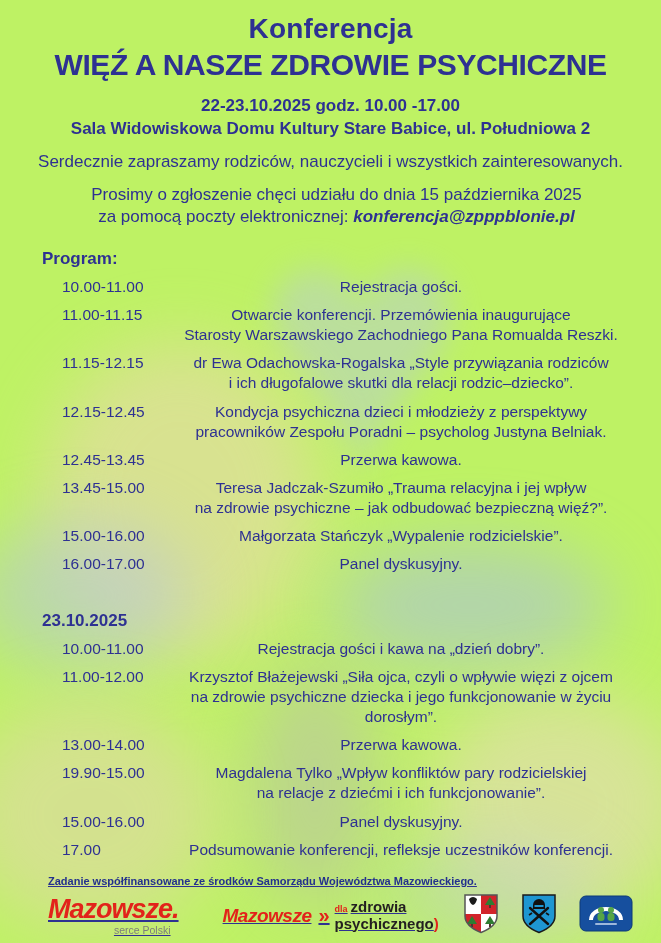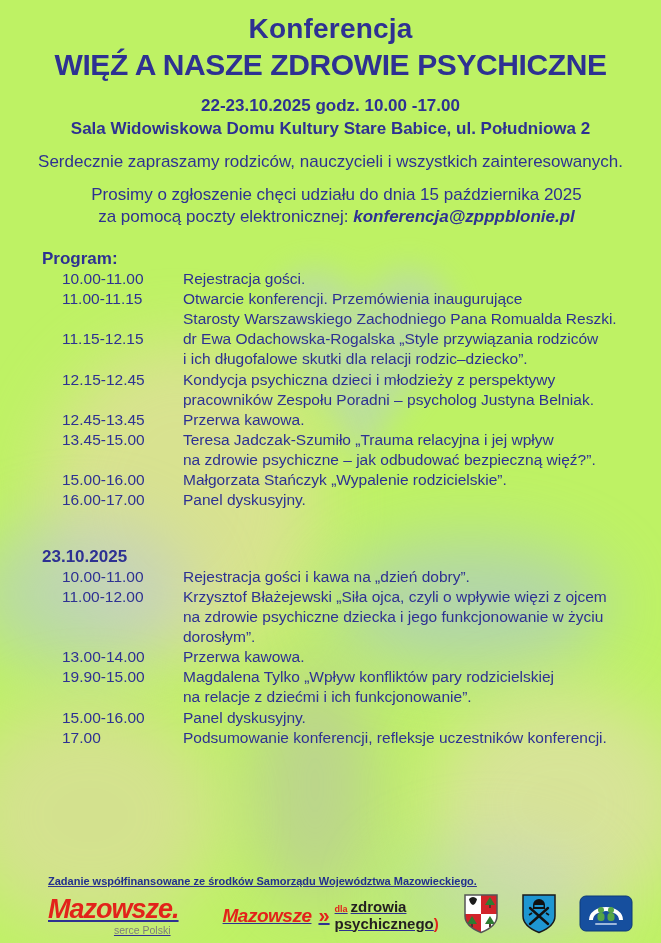--- a/index.html
+++ b/index.html
@@ -30,23 +30,23 @@
   .invitation{margin-top:13px;font-size:17px;}
   .registration{margin-top:12px;font-size:17px;line-height:1.32;padding-left:12px;}
   .email{font-weight:700;font-style:italic;}
 
   
   .program{margin:20px 16px 0 42px;}
   .program-label{font-size:17px;font-weight:700;}
   .day-date{margin:8px 0 0;font-size:17px;font-weight:700;}
   .day.second .day-date{margin-top:36px;}
   .items{margin-left:20px;}
-  .item{display:flex;font-size:15.5px;line-height:1.3;gap:26px;}
+  .item{display:flex;margin-top:8px;font-size:15.5px;line-height:1.3;}
   .time{flex:0 0 95px;}
-  .desc{white-space:pre-line;flex:1;}
+  .desc{white-space:pre-line;flex:1;text-align:center;}
 
   
   .footer{position:absolute;left:48px;right:28px;bottom:5px;z-index:3;text-decoration:underline;}
   .funding{font-size:11px;font-weight:700;color:#23308d;}
   .logos{display:flex;align-items:center;margin-top:6px;}
   .mz{display:flex;flex-direction:column;}
   .mz-name{font-size:27px;font-weight:800;font-style:italic;color:#e2231a;letter-spacing:-1px;line-height:1;}
   .mz-tag{font-size:10.5px;color:#7d7d7d;text-align:right;padding-right:8px;margin-top:1px;}
   .mzz{display:flex;align-items:center;margin-left:44px;}
   .mzz-name{font-size:19px;font-weight:800;font-style:italic;color:#e2231a;letter-spacing:-.5px;}

